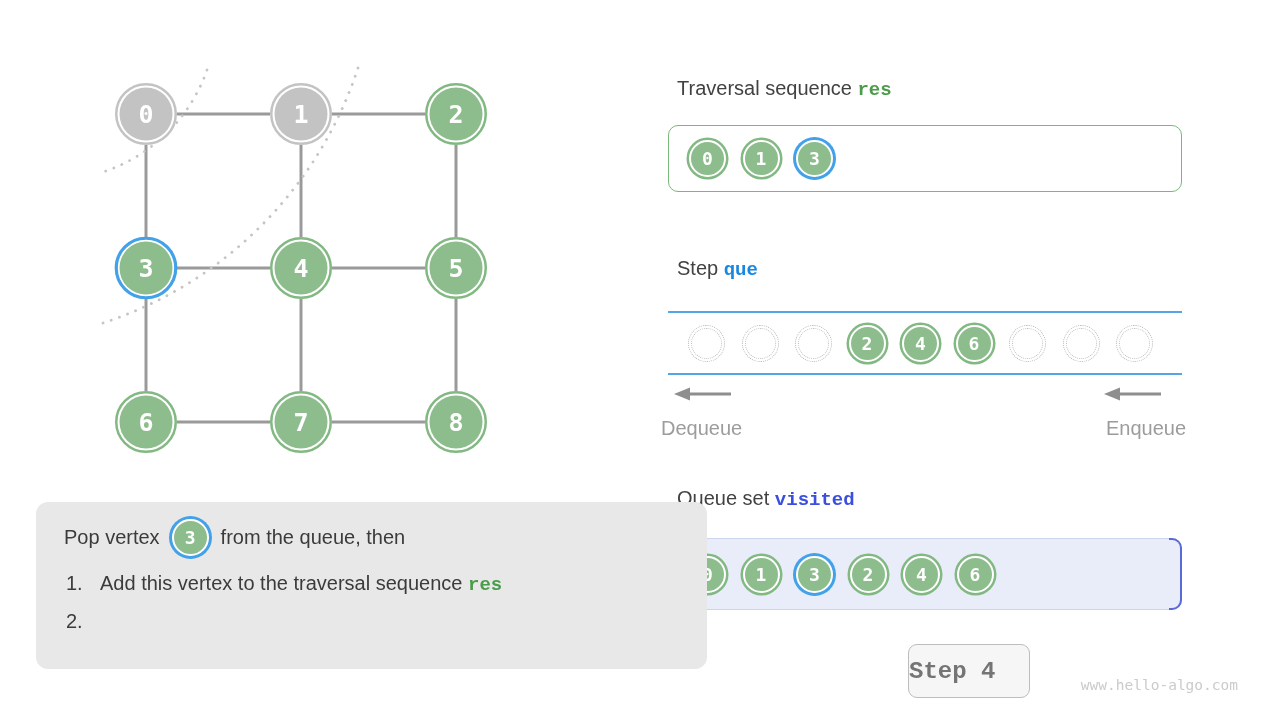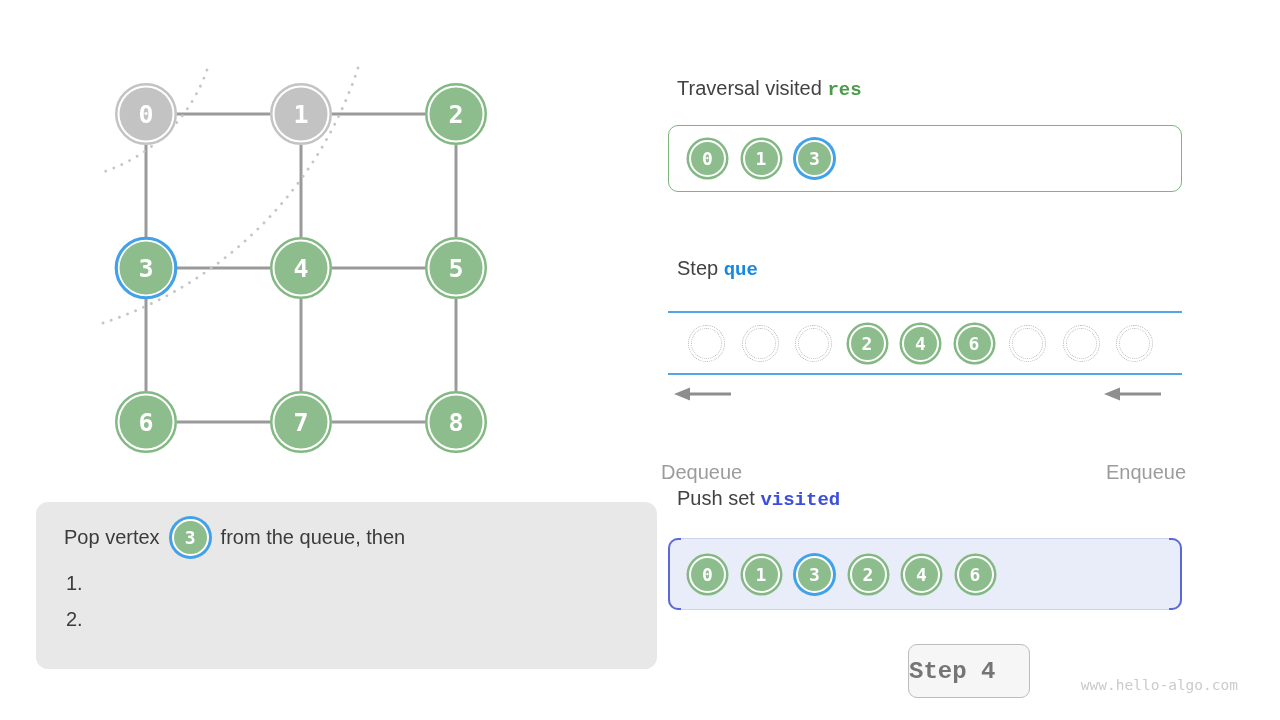--- a/index.html
+++ b/index.html
@@ -38,23 +38,23 @@
               display:flex;align-items:center;padding-left:20px;column-gap:16.5px;}
   #hash-box{top:538px;height:72px;background:var(--hash_bg);border:1px solid #ccd4f0;}
   .bracket{position:absolute;top:-1px;width:13px;height:72px;box-sizing:border-box;
            border:2.5px solid var(--indigo);}
   .bracket-left{left:-1px;border-right:none;border-radius:10px 0 0 10px;}
   .bracket-right{right:-1px;border-left:none;border-radius:0 10px 10px 0;}
   
   .q-arrow{position:absolute;top:386px;}
   .q-arrow line{stroke:#8e8e8e;stroke-width:3;}
   .q-arrow polygon{fill:#8e8e8e;}
-  .q-label{position:absolute;top:417px;font-size:20px;color:var(--label_gray);white-space:nowrap;margin-top:44px;}
-  
-  #expl{position:absolute;left:36px;top:502px;width:621px;height:167px;box-sizing:border-box;
+  .q-label{position:absolute;top:417px;font-size:20px;color:var(--label_gray);white-space:nowrap;}
+  
+  #expl{position:absolute;left:36px;top:502px;width:671px;height:167px;box-sizing:border-box;
         background:var(--expl_bg);border-radius:12px;color:#3b3b3b;font-size:20px;}
   #expl .intro{display:flex;align-items:center;column-gap:12px;margin:17px 0 0 28px;}
   #expl ol{list-style:none;margin:13px 0 0 0;padding:0;}
   #expl li{display:flex;margin:0 0 8px 30px;line-height:28px;}
   #expl .num{width:34px;flex:0 0 auto;}
   #expl .code{font-size:19px;}
   
   #step-btn{position:absolute;left:908px;top:644px;width:122px;height:54px;box-sizing:border-box;
             background:var(--step_bg);border:1.5px solid var(--step_border);border-radius:9px;
             display:flex;align-items:center;justify-content:flex-start;
@@ -130,21 +130,21 @@
     </g>
     <g>
       <circle cx="456" cy="422" r="31" fill="#ffffff"></circle>
       <circle cx="456" cy="422" r="26.5" fill="#8dbd8d"></circle>
       <circle cx="456" cy="422" r="29.75" fill="none" stroke="#82b882" stroke-width="2.5"></circle>
       <text x="456" y="431" class="v-label">8</text>
     </g>
   </svg>
 
 <div class="sec-title" style="left:677px;top:77px;">
-  <span>Traversal visited</span>
+  <span>Traversal sequence</span>
   <span class="code code-res">res</span>
 </div>
 <div class="panel-box" id="trav-box">
   <div class="chip-row" id="trav-row">
       <div class="chip ring-green">0</div>
       <div class="chip ring-green">1</div>
       <div class="chip ring-blue">3</div>
     </div>
 </div>
 
@@ -169,21 +169,21 @@
   <polygon points="1,8 17,1.5 17,14.5"></polygon>
 </svg>
 <svg class="q-arrow" style="left:1103px;" width="60" height="16">
   <line x1="14" y1="8" x2="58" y2="8"></line>
   <polygon points="1,8 17,1.5 17,14.5"></polygon>
 </svg>
 <div class="q-label" style="left:661px;">Dequeue</div>
 <div class="q-label" style="right:94px;">Enqueue</div>
 
 <div class="sec-title" style="left:677px;top:487px;">
-  <span>Push set</span>
+  <span>Queue set</span>
   <span class="code code-visited">visited</span>
 </div>
 <div class="panel-box" id="hash-box">
   <div class="bracket bracket-left"></div>
   <div class="bracket bracket-right"></div>
   <div class="chip-row" id="hash-row">
       <div class="chip ring-green">0</div>
       <div class="chip ring-green">1</div>
       <div class="chip ring-blue">3</div>
       <div class="chip ring-green">2</div>
@@ -201,18 +201,19 @@
   <div class="intro">
     <span>Pop vertex</span>
     <span class="chip ring-blue">
       <span>3</span>
     </span>
     <span>from the queue, then</span>
   </div>
   <ol id="expl-list">
       <li>
         <span class="num">1.</span>
+        <span><span>Add this vertex to the traversal sequence </span><span class="code code-res">res</span></span>
       </li>
       <li>
         <span class="num">2.</span>
       </li>
     </ol>
 </div>
 
 </body></html>

